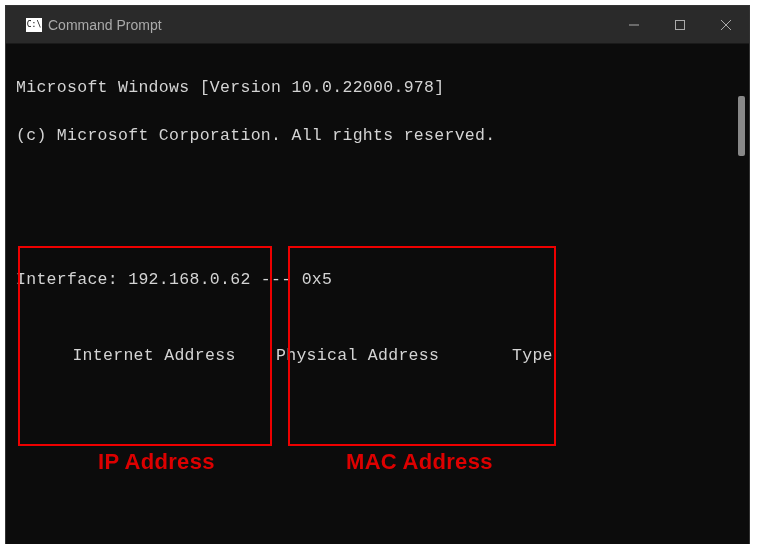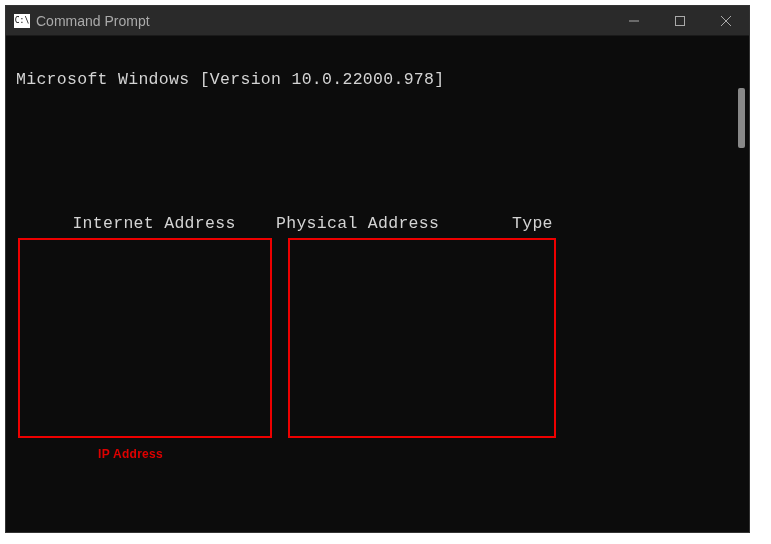--- a/index.html
+++ b/index.html
@@ -12,23 +12,24 @@
   }
   .window {
     background: #0c0c0c;
     width: 745px;
     margin: 5px 15px 0 5px;
     border: 1px solid #333;
   }
   .titlebar {
     display: flex;
     align-items: center;
-    height: 30px;
+    height: 38px;
     background: #2a2a2a;
     border-bottom: 1px solid #1a1a1a;
+    padding-left: 12px;
   }
   .title-icon {
     width: 16px;
     height: 14px;
     margin: 0 6px 0 8px;
     background: #fff;
     position: relative;
     display: flex;
     align-items: center;
     justify-content: center;
@@ -80,28 +81,28 @@
     border: 2px solid #e00;
     position: absolute;
   }
   .box-ip { left: 12px; top: 202px; width: 254px; height: 200px; }
   .box-mac { left: 282px; top: 202px; width: 268px; height: 200px; }
   .red-label {
     position: absolute;
     color: #d00;
     font-family: Arial, sans-serif;
     font-weight: bold;
-    font-size: 12px;
+    font-size: 22px;
   }
   .label-ip { left: 92px; top: 406px; }
   .label-mac { left: 340px; top: 406px; }
   .row { display: block; }
   .col-ip { display: inline-block; width: 260px; padding-left: 16px; text-align: center; }
   .col-mac { display: inline-block; width: 236px; }
-  .col-type { display: inline-block; }
+  .col-type { display: inline-block; margin-top: 28px; }
 </style>
 </head>
 <body>
 
 <div class="window">
   <div class="titlebar">
     <div class="title-icon"></div>
     <div class="title-text">Command Prompt</div>
     <div class="win-controls">
       <div class="win-btn">
@@ -118,27 +119,30 @@
         <svg width="12" height="12" viewBox="0 0 12 12">
             <line x1="1" y1="1" x2="11" y2="11" stroke="#aaa" stroke-width="1"></line>
             <line x1="11" y1="1" x2="1" y2="11" stroke="#aaa" stroke-width="1"></line>
           </svg>
       </div>
     </div>
   </div>
 
   <div class="terminal">
 <span class="row">Microsoft Windows [Version 10.0.22000.978]</span>
+<span class="row">(c) Microsoft Corporation. All rights reserved.</span>
 <span class="row">&nbsp;</span>
 <span class="row">&nbsp;</span>
+<span class="row">Interface: 192.168.0.62 --- 0x5</span>
 <span class="row"><span class="col-ip">Internet Address</span><span class="col-mac">Physical Address</span><span class="col-type">Type</span></span>
 
 
 
 
 
 
     <div class="scrollbar"></div>
     <div class="redbox box-ip"></div>
     <div class="redbox box-mac"></div>
     <div class="red-label label-ip">IP Address</div>
+    <div class="red-label label-mac">MAC Address</div>
   </div>
 </div>
 
 </body></html>

